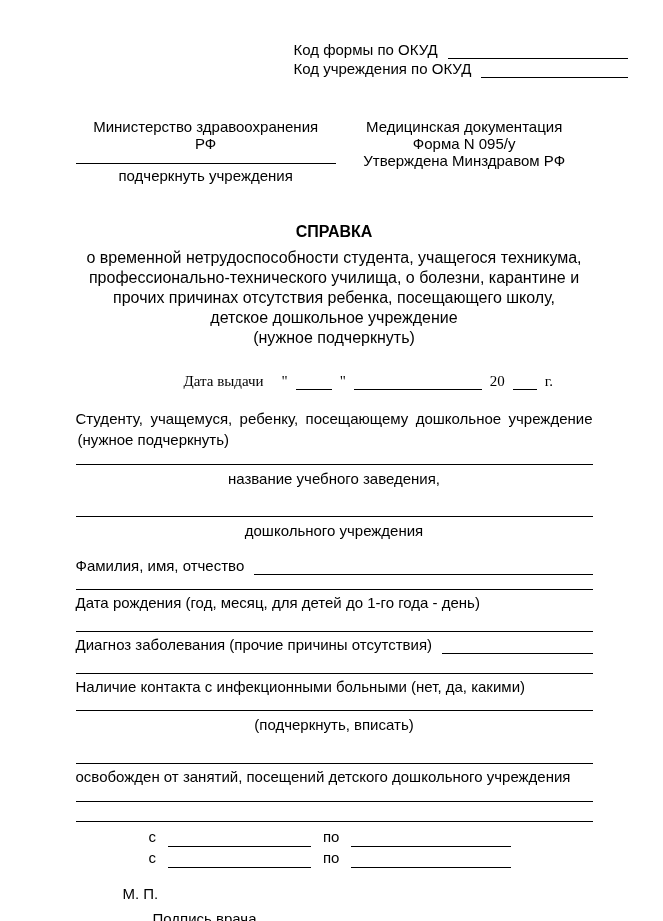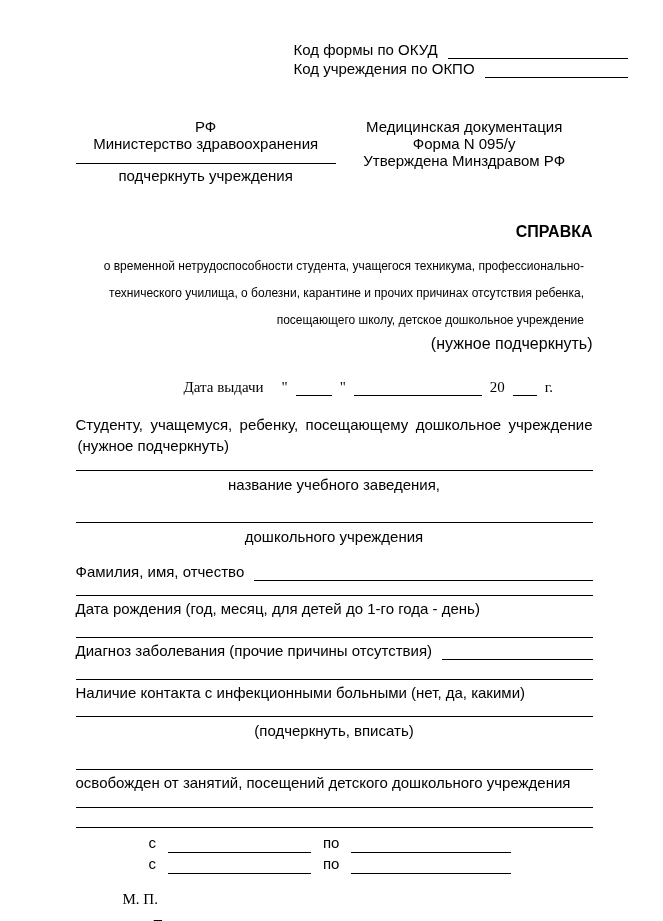--- a/index.html
+++ b/index.html
@@ -21,57 +21,57 @@
   .mt16 { margin-top:16px; } .mt19 { margin-top:19px; }
   .mt28 { margin-top:28px; } .mt29 { margin-top:29px; }
 
   .okud { margin-left:218px; width:362px; }
 
   .cols { display:flex; justify-content:space-between; margin-top:40px; line-height:17px; }
   .colL { width:292px; text-align:center; }
   .colR { width:288px; text-align:center; }
   .colL .hr { margin-top:11px; margin-bottom:3px; }
 
-  .titleblock { margin-top:38px; text-align:right; }
+  .titleblock { margin-top:38px; text-align:center; }
   .h1 { font-weight:bold; font-size:16px; line-height:19px; }
-  .sub { font-size:12px; width:500px; margin:12px auto 0; line-height:27px; }
+  .sub { font-size:16px; width:500px; margin:7px auto 0; line-height:20px; }
   .sub-note { font-size:16px; line-height:20px; }
 
   .date-row { display:flex; align-items:flex-end; gap:8px; margin:24px 0 0 108px; line-height:18px;font-family:Liberation Serif, serif; }
   .date-row .lbl { margin-right:10px; }
 
   .just { margin-top:18px; text-align:justify; text-align-last:justify; line-height:21px; }
   .note-left { padding-left:2px; line-height:21px; }
   .cap { text-align:center; margin-top:4px; }
   .lbl3 { margin-top:3px; }
 
   .period { display:flex; align-items:flex-end; gap:12px; margin-left:73px; line-height:21px; }
-  .stamp { margin:16px 0 0 47px;font-family:Liberation Serif, serif; }
+  .stamp { margin:16px 0 0 47px; }
   .sigrow { display:flex; align-items:flex-end; gap:10px; margin:6px 0 0 77px; line-height:20px; }
 </style>
 </head>
 <body>
 
 <div class="page">
 
   <div class="okud">
     <div class="frow">
       <span class="nw">Код формы по ОКУД</span>
       <span class="fill"></span>
     </div>
     <div class="frow">
-      <span class="nw">Код учреждения по ОКПО</span>
+      <span class="nw">Код учреждения по ОКУД</span>
       <span class="fill"></span>
     </div>
   </div>
 
   <div class="cols">
     <div class="colL">
+      <div>Министерство здравоохранения</div>
       <div>РФ</div>
-      <div>Министерство здравоохранения</div>
       <div class="hr"></div>
       <div>подчеркнуть учреждения</div>
     </div>
     <div class="colR">
       <div>Медицинская документация</div>
       <div>Форма N 095/у</div>
       <div>Утверждена Минздравом РФ</div>
     </div>
   </div>
 

